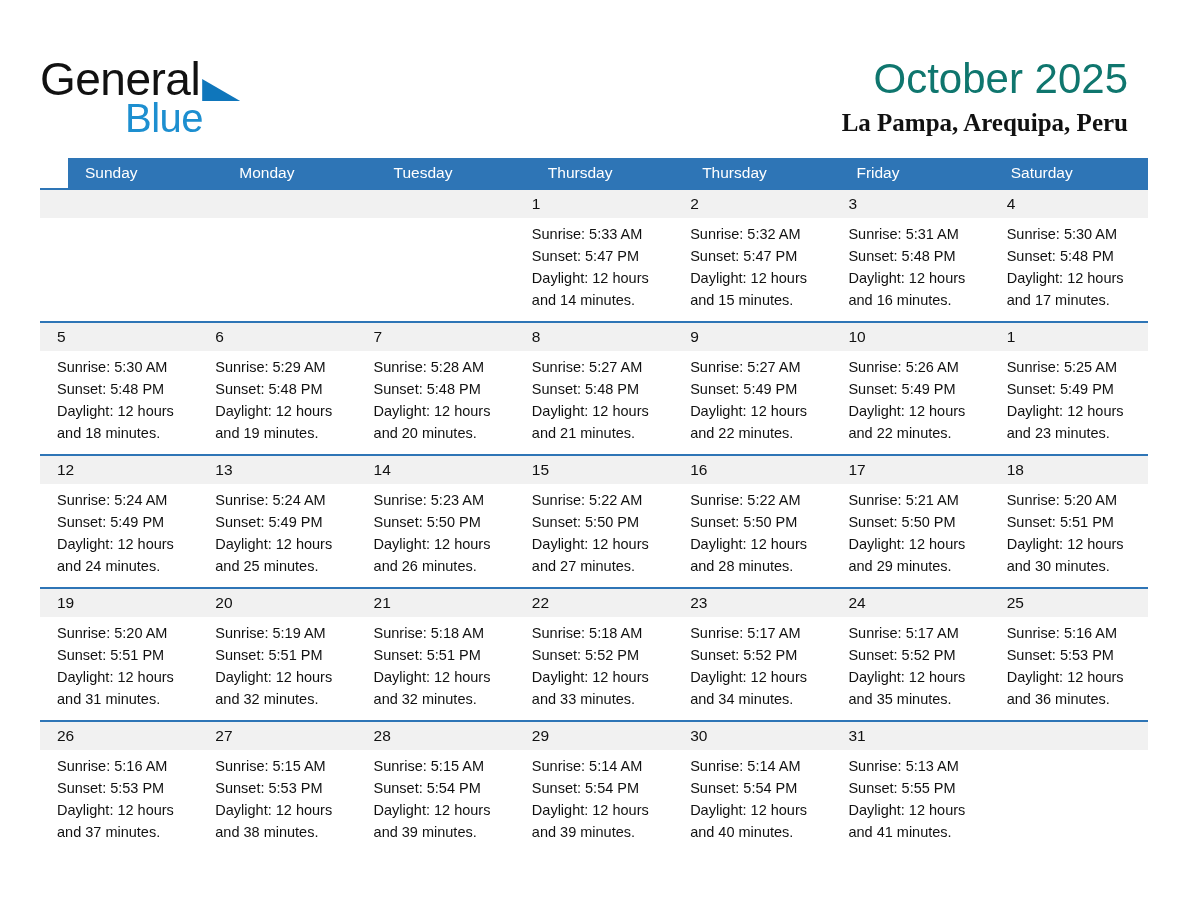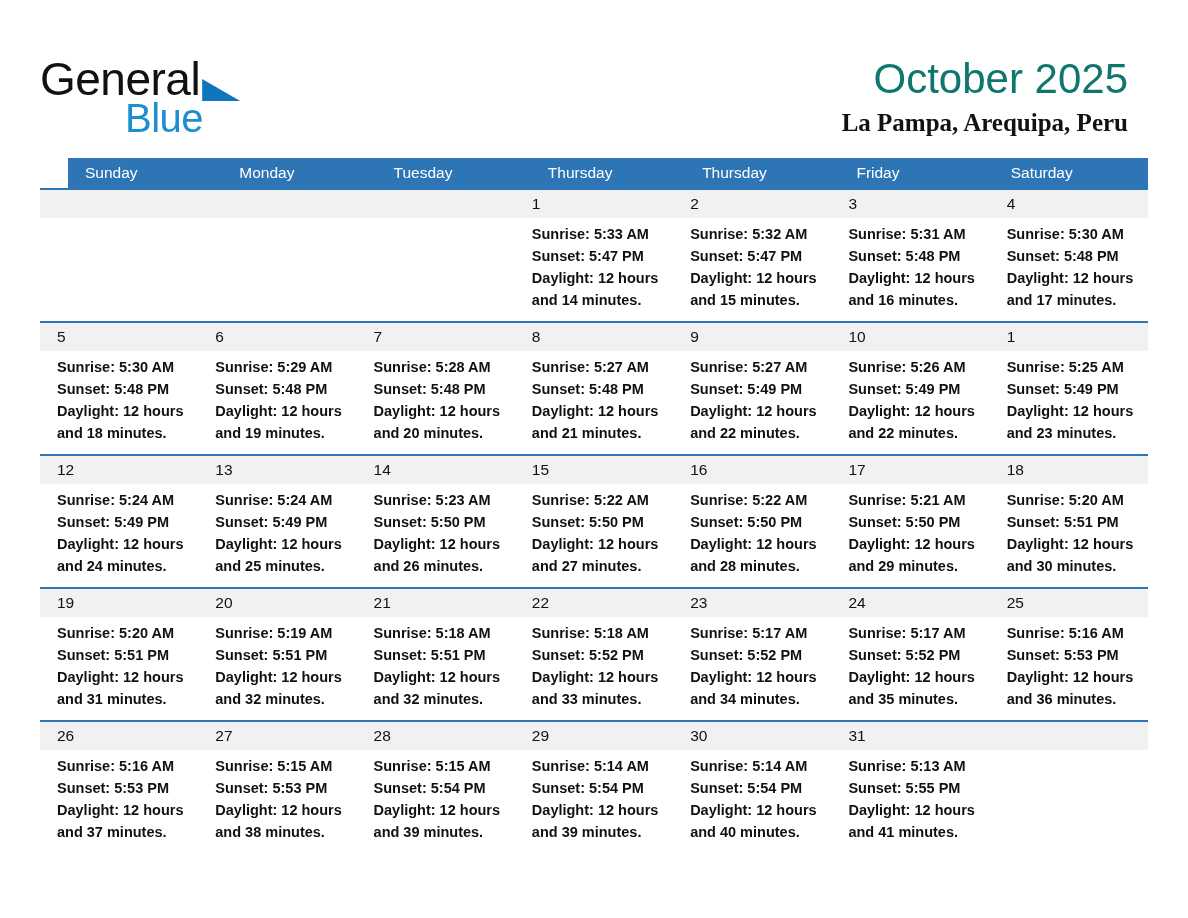--- a/index.html
+++ b/index.html
@@ -97,21 +97,20 @@
     line-height:28px;
     padding-left:17px;
     font-size:15.5px;
     color:#111;
   }
   .content{
     padding:5px 8px 0 17px;
     font-size:14.5px;
     line-height:22px;
     color:#111;
-    font-weight:bold;
   }
 </style>
 </head>
 <body>
 
 <div class="page">
 
   <header class="top">
     <div class="logo">
       <div class="logo-line1">

